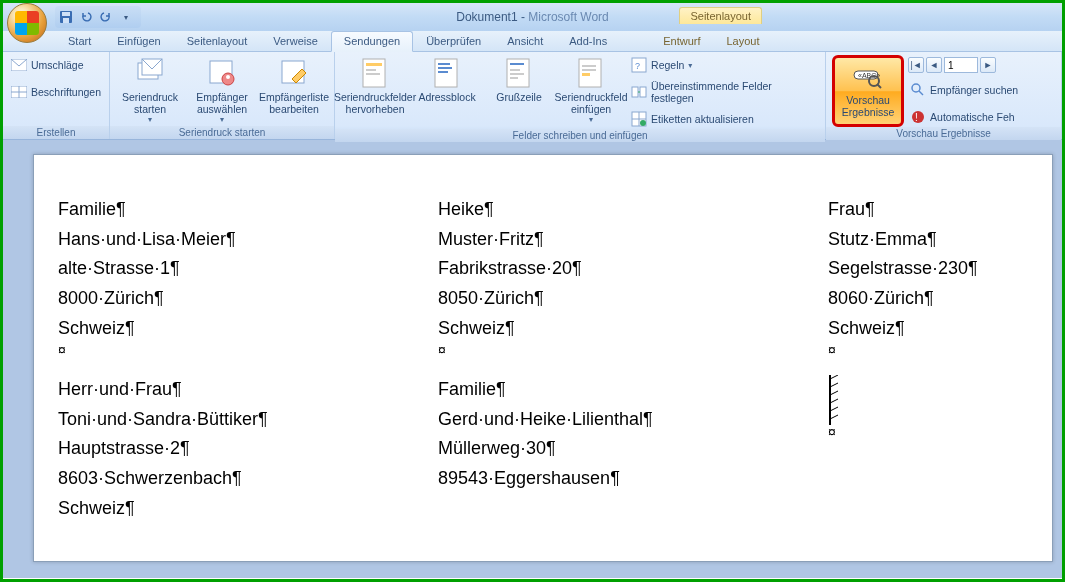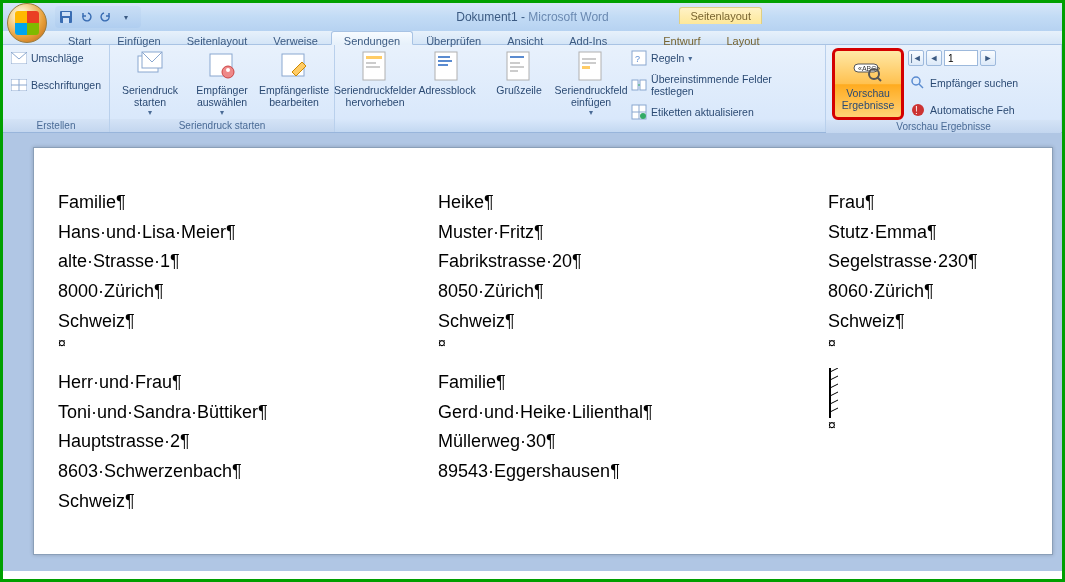--- a/index.html
+++ b/index.html
@@ -50,21 +50,21 @@
 .context-tab-title {
   position: absolute; right: 300px; top: 4px;
   background: linear-gradient(to bottom,#fff2c6,#fde89a);
   border: 1px solid #e0cf82;
   border-bottom: none;
   font-size: 11px; color: #786531;
   padding: 2px 10px;
   border-radius: 3px 3px 0 0;
 }
 .tabs {
-  height: 14px;
+  height: 21px;
   background: linear-gradient(to bottom,#e7f1fb,#d4e5f7);
   display: flex;
   padding-left: 52px;
   border-bottom: 1px solid #a8c3e4;
 }
 .tab {
   padding: 3px 12px 0 12px;
   color: #3b5a82;
   cursor: pointer;
   font-size: 11px;
@@ -334,20 +334,21 @@
                 <rect x="1" y="1" width="14" height="14" fill="#fff" stroke="#8aa7cf"></rect>
                 <line x1="8" y1="1" x2="8" y2="15" stroke="#8aa7cf"></line>
                 <line x1="1" y1="8" x2="15" y2="8" stroke="#8aa7cf"></line>
                 <circle cx="12" cy="12" r="3" fill="#3a6"></circle>
               </svg>
             </span>
           <span>Etiketten aktualisieren</span>
         </div>
       </div>
     </div>
+    <div class="group-label">Felder schreiben und einfügen</div>
   </div>
 
   <div class="group" style="flex:1;">
     <div class="group-content">
       <div class="big-btn highlight">
         <span class="ico">
             <svg width="32" height="26">
               <rect x="2" y="8" width="24" height="8" rx="4" fill="#fff" stroke="#555"></rect>
               <text x="6" y="15" font-size="7" fill="#333">«ABC»</text>
               <circle cx="22" cy="18" r="5" fill="none" stroke="#555" stroke-width="2"></circle>

